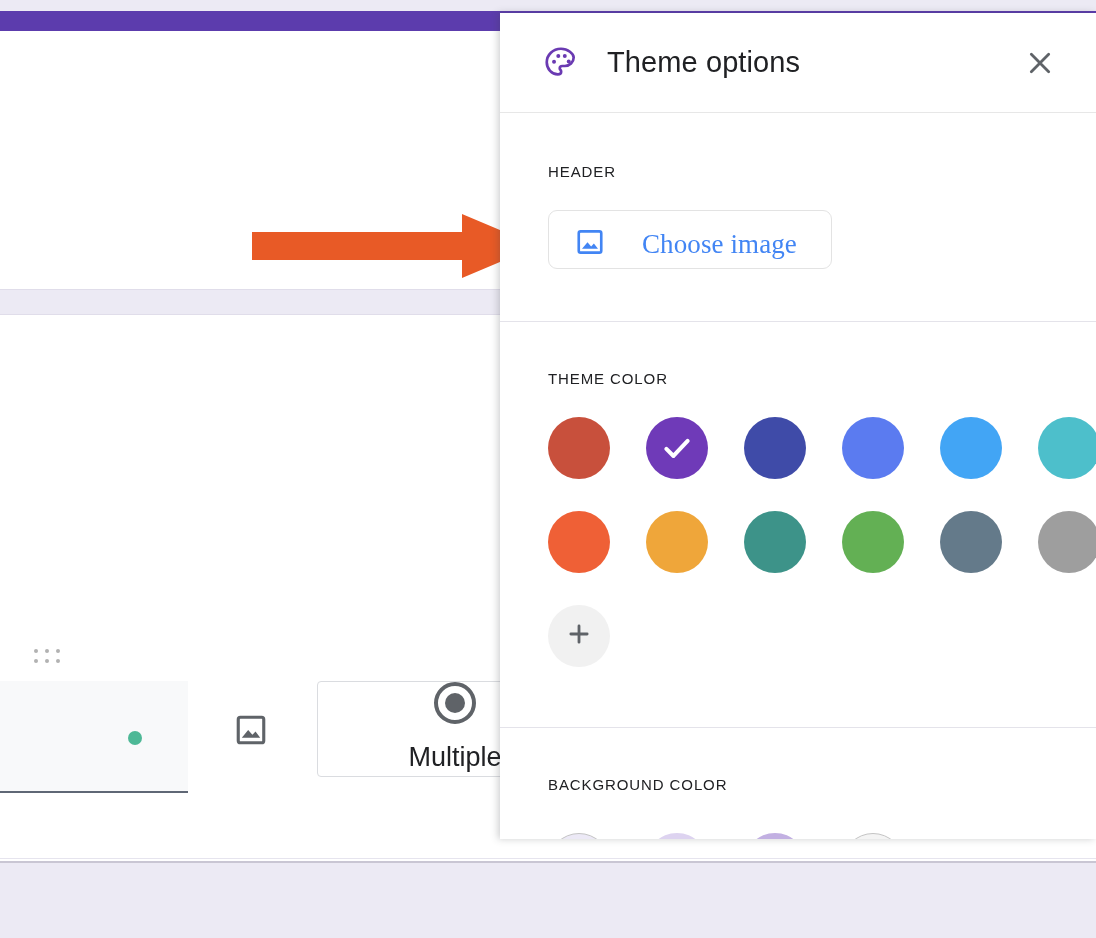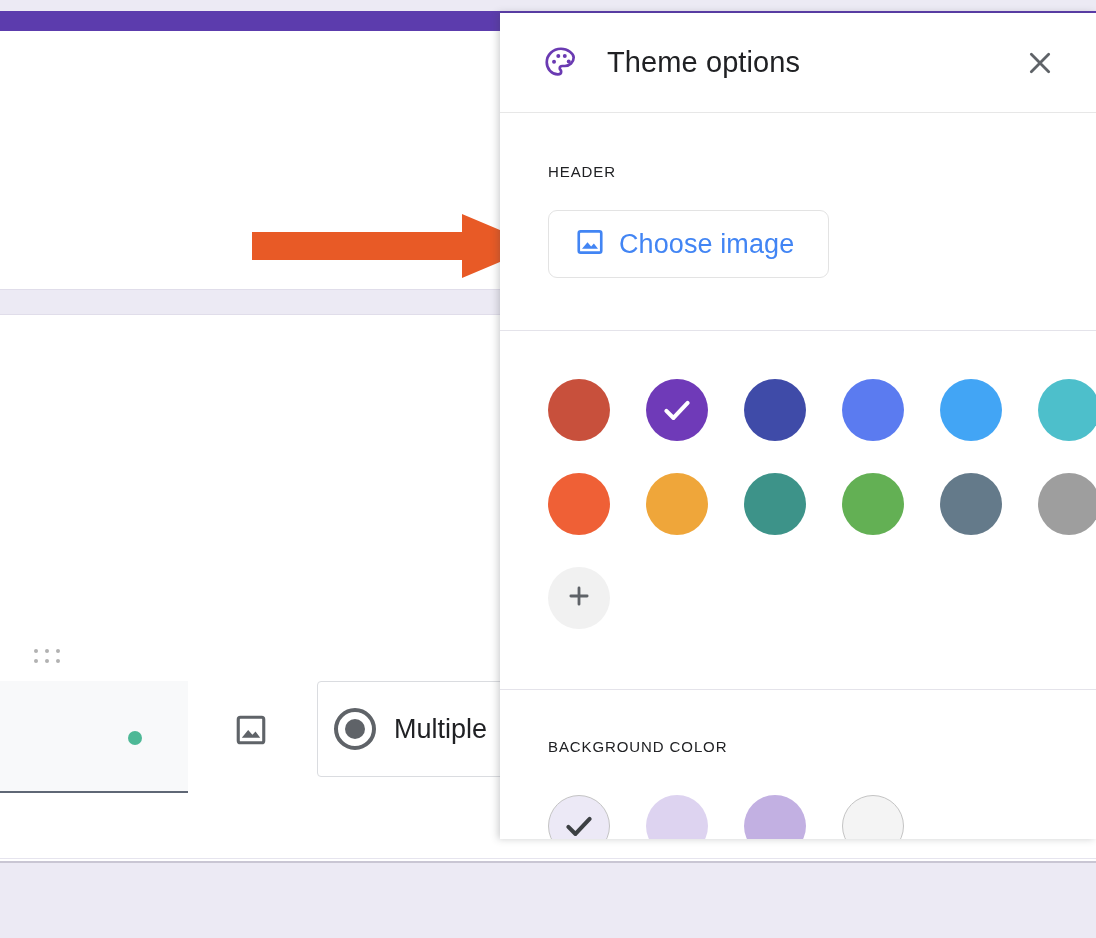--- a/index.html
+++ b/index.html
@@ -116,20 +116,21 @@
     width: 260px; height: 96px;
     border: 1px solid #dadce0;
     border-radius: 4px;
     box-sizing: border-box;
     background: #ffffff;
     display: flex;
     align-items: center;
     gap: 18px;
     padding-left: 16px;
     overflow: hidden;
+    flex-direction: column;
   }
   .radio-glyph {
     width: 42px; height: 42px;
     border-radius: 50%;
     border: 4px solid #5f6368;
     box-sizing: border-box;
     display: flex;
     align-items: center;
     justify-content: center;
     flex: none;
@@ -216,27 +217,28 @@
     color: #202124;
     text-transform: uppercase;
     margin: 0 0 30px 0;
     font-weight: 400;
   }
   .section-label.bg-label { margin-bottom: 40px; }
 
   .choose-image-btn {
     display: inline-flex;
     align-items: center;
-    gap: 14px;
+    gap: 37px;
     border: 1px solid #e3e3e3;
     border-radius: 9px;
-    padding: 16px 34px 16px 26px;
+    padding: 16px 34px 7px 26px;
     background: #ffffff;
     cursor: pointer;
     box-sizing: border-box;
+    font-family: Liberation Serif, serif;
   }
   .choose-image-label {
     font-size: 27px;
     color: #4285f4;
     letter-spacing: 0.1px;
   }
 
   .swatch-row {
     display: flex;
     gap: 36px;
@@ -357,20 +359,21 @@
         <svg width="30" height="30" viewBox="0 0 24 24" fill="none">
           <rect x="3" y="3.5" width="18" height="17" rx="1.5" stroke="#4285f4" stroke-width="2.1"></rect>
           <path d="M5.6 17.4L10 12.2l2.9 3.3 2.2-2.4 3.3 4.3z" fill="#4285f4"></path>
         </svg>
       </span>
       <span class="choose-image-label">Choose image</span>
     </div>
   </div>
 
   <div class="panel-section theme-sec">
+    <div class="section-label">THEME COLOR</div>
     <div id="theme-swatch-grid">
         <div class="swatch-row">
           <div class="swatch" style="background: rgb(200, 80, 60);"></div>
           <div class="swatch" style="background: rgb(111, 58, 184);">
             <svg class="check-mark" viewBox="0 0 24 24" fill="none">
               <path d="M4.5 12.6l5 5 10-10.6" stroke="#ffffff" stroke-width="2.9" stroke-linecap="round" stroke-linejoin="round"></path>
             </svg>
           </div>
           <div class="swatch" style="background: rgb(63, 75, 168);"></div>
           <div class="swatch" style="background: rgb(91, 123, 240);"></div>

